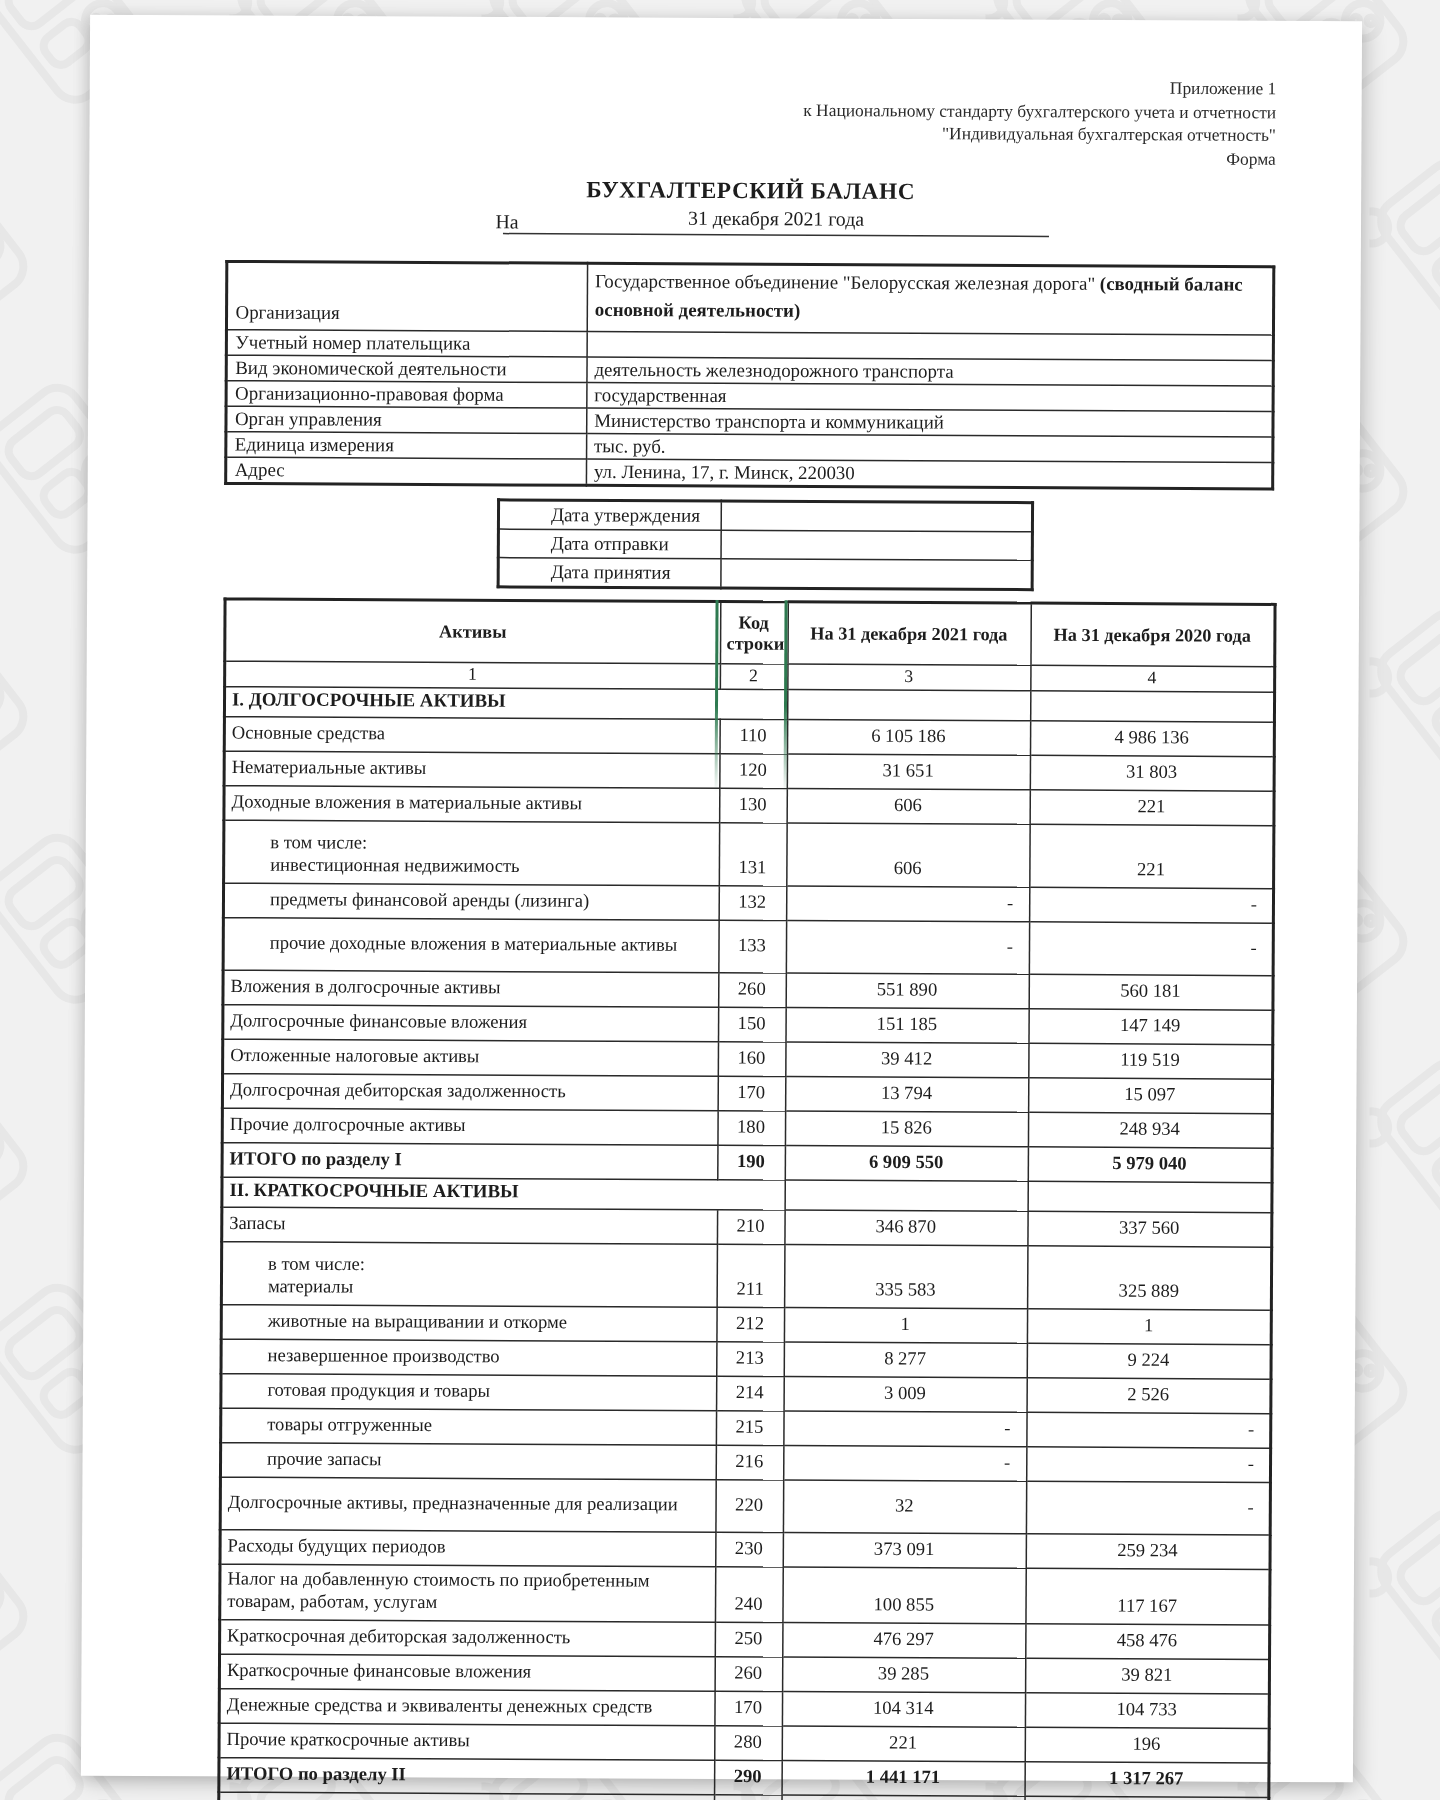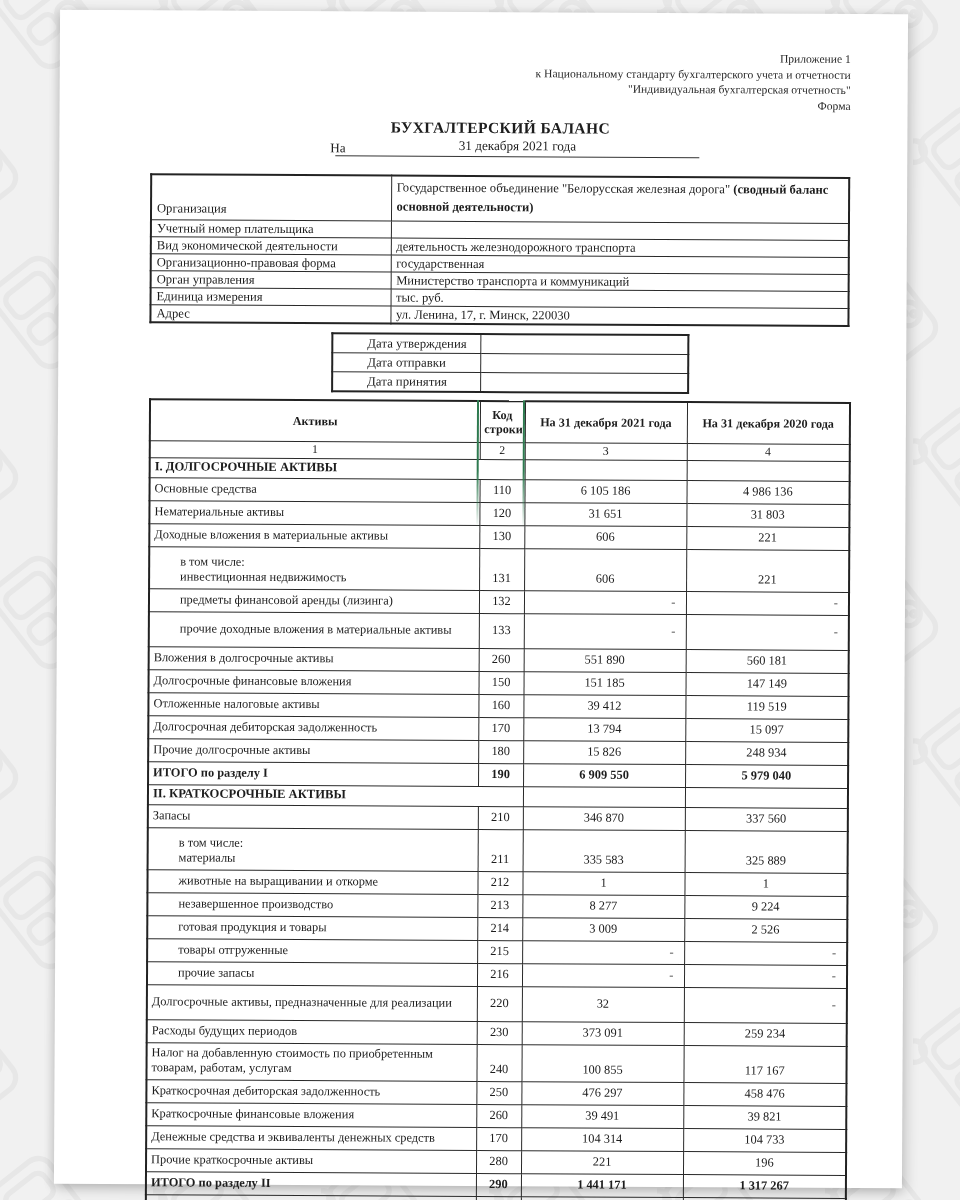--- a/index.html
+++ b/index.html
@@ -1001,21 +1001,21 @@
               </td>
               <td class="code">250</td>
               <td class="val">476 297</td>
               <td class="val">458 476</td>
             </tr>
             <tr class="item">
               <td class="lbl">
                 <div class="lbl-t">Краткосрочные финансовые вложения</div>
               </td>
               <td class="code">260</td>
-              <td class="val">39 491</td>
+              <td class="val">39 285</td>
               <td class="val">39 821</td>
             </tr>
             <tr class="item">
               <td class="lbl">
                 <div class="lbl-t">Денежные средства и эквиваленты денежных средств</div>
               </td>
               <td class="code">170</td>
               <td class="val">104 314</td>
               <td class="val">104 733</td>
             </tr>

